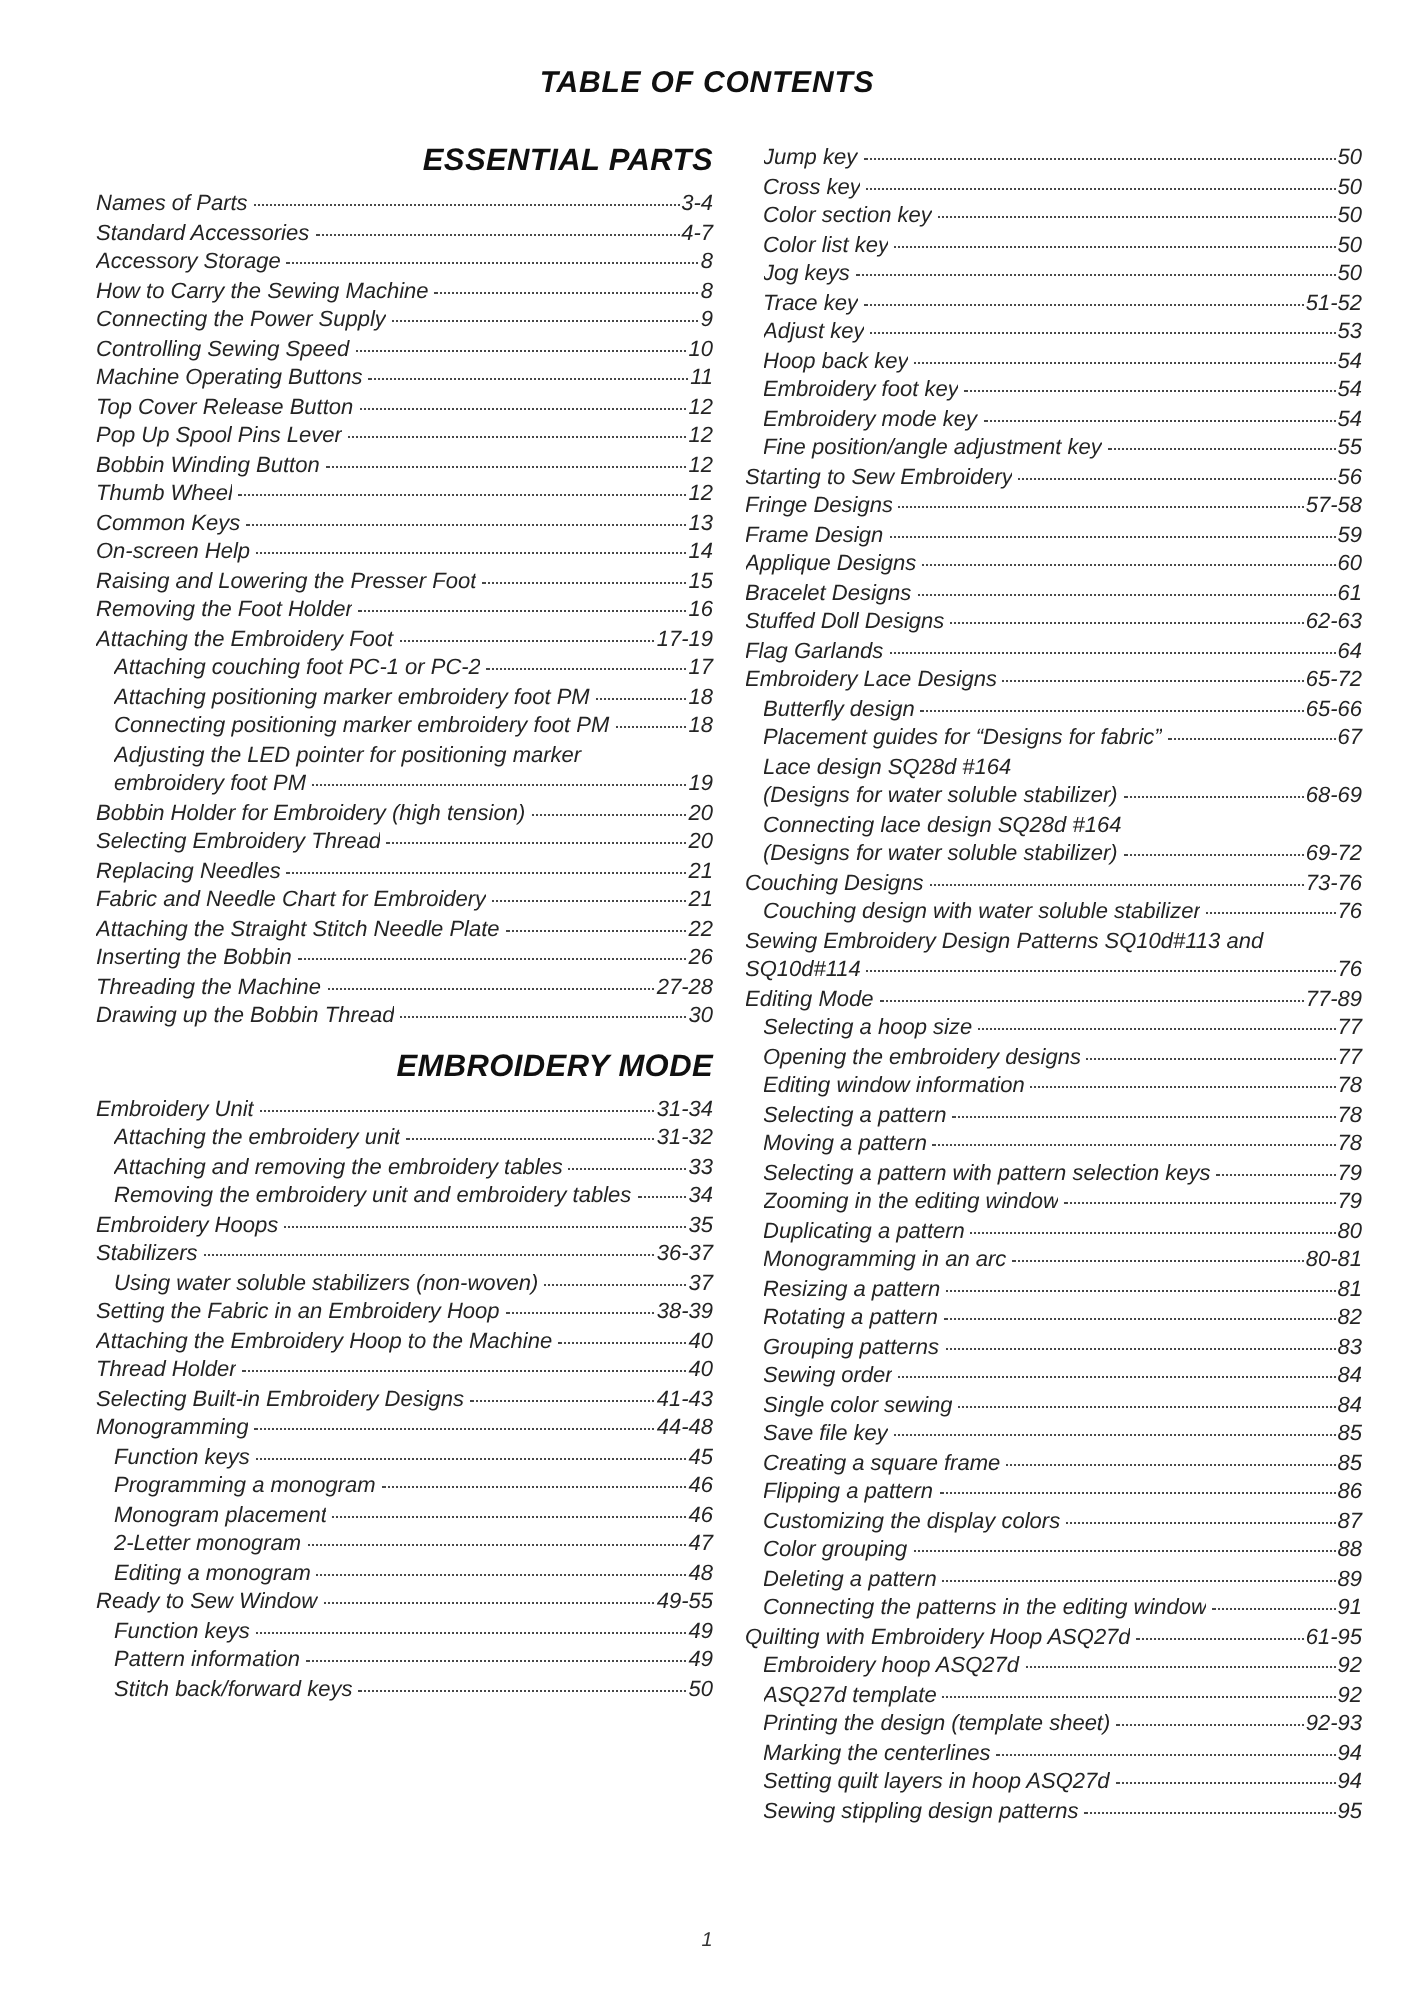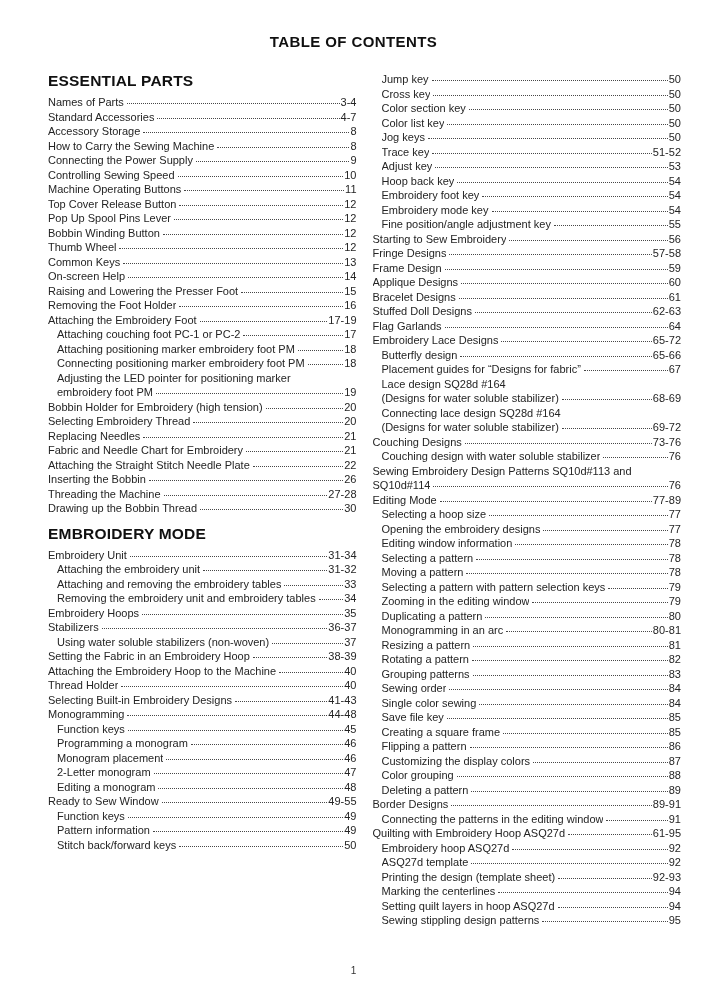--- a/index.html
+++ b/index.html
@@ -1,25 +1,25 @@
 <!DOCTYPE html>
 <html><head>
 <meta charset="utf-8">
 <style>
   html,body{margin:0;padding:0;background:#ffffff;}
   .page{
     position:relative;width:707px;height:1000px;background:#fff;overflow:hidden;
-    font-family:"Liberation Sans",sans-serif;color:#242424;
+    font-family:"Liberation Sans",sans-serif;color:#242424;font-style:italic;
   }
   .title{
     position:absolute;top:33px;left:0;right:0;text-align:center;
     font-size:15px;font-weight:bold;color:#101010;letter-spacing:.4px;
   }
   .cols{position:absolute;top:72px;left:48px;right:26px;display:flex;gap:16px;}
-  .col{flex:1;min-width:0;}
+  .col{flex:1;min-width:0;text-align:right;}
   .h2{
     font-size:15.5px;font-weight:bold;color:#101010;
     margin:9px 0 5px 0;letter-spacing:.2px;line-height:18px;
   }
   .col .h2:first-child{margin-top:0;}
   .entry{
     display:flex;align-items:baseline;font-size:11px;line-height:14.5px;
     white-space:nowrap;
   }
   .entry.i1{padding-left:9px;}
@@ -530,25 +530,20 @@
         <div class="entry i1">
           <span class="t">Color grouping</span>
           <span class="leader"></span>
           <span class="pg">88</span>
         </div>
         <div class="entry i1">
           <span class="t">Deleting a pattern</span>
           <span class="leader"></span>
           <span class="pg">89</span>
         </div>
-        <div class="entry">
-          <span class="t">Border Designs</span>
-          <span class="leader"></span>
-          <span class="pg">89-91</span>
-        </div>
         <div class="entry i1">
           <span class="t">Connecting the patterns in the editing window</span>
           <span class="leader"></span>
           <span class="pg">91</span>
         </div>
         <div class="entry">
           <span class="t">Quilting with Embroidery Hoop ASQ27d</span>
           <span class="leader"></span>
           <span class="pg">61-95</span>
         </div>

